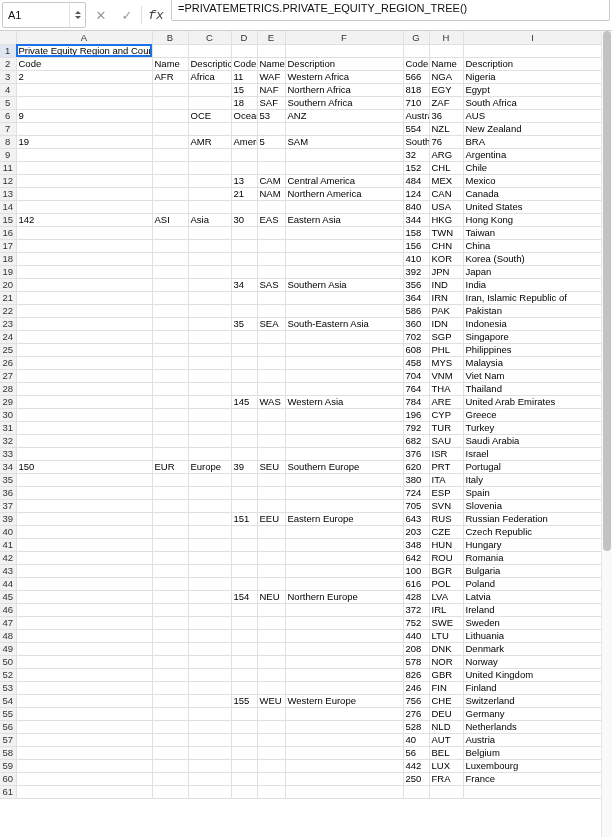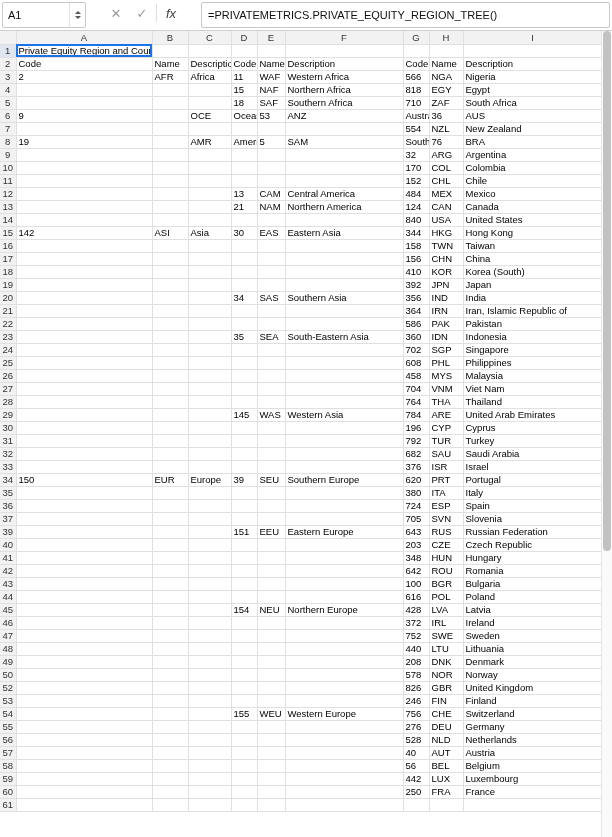--- a/index.html
+++ b/index.html
@@ -1,28 +1,28 @@
 <!DOCTYPE html>
 <html><head>
 <meta charset="utf-8">
 <style>
   html,body{margin:0;padding:0;background:#fff;}
   body{font-family:"Liberation Sans",sans-serif;width:612px;height:837px;overflow:hidden;color:#000;}
   .app{width:612px;height:837px;display:flex;flex-direction:column;background:#fff;}
 
   
-  .formula-bar{display:flex;align-items:flex-start;height:30px;border-bottom:1px solid #d0d0d0;background:#fff;gap:15px;}
+  .formula-bar{display:flex;align-items:center;height:30px;border-bottom:1px solid #d0d0d0;background:#fff;}
   .namebox{width:84px;display:flex;align-items:center;border:1px solid #c8c8c8;margin:2px 0 2px 2px;border-radius:2px;box-sizing:border-box;height:26px;}
   .namebox .nb-text{flex:1;font-size:11px;padding-left:5px;color:#111;}
   .namebox .nb-arrow{width:15px;display:flex;flex-direction:column;align-items:center;justify-content:center;border-left:1px solid #e2e2e2;height:100%;}
   .tri-up{width:0;height:0;border-left:3px solid transparent;border-right:3px solid transparent;border-bottom:3px solid #555;margin-bottom:2px;}
   .tri-dn{width:0;height:0;border-left:3px solid transparent;border-right:3px solid transparent;border-top:3px solid #555;}
   .fb-btns{display:flex;align-items:center;padding:0 2px;}
   .fb-btn{width:26px;height:26px;display:flex;align-items:center;justify-content:center;font-size:13px;color:#999;}
-  .fb-btn.fx{color:#444;font-style:italic;font-family:Liberation Sans, sans-serif;font-size:13px;}
+  .fb-btn.fx{color:#444;font-style:italic;font-family:Liberation Mono, monospace;font-size:13px;}
   .fb-sep{width:1px;height:18px;background:#ddd;margin:0 1px;}
   .formula-input{flex:1;display:flex;align-items:center;border:1px solid #c8c8c8;margin:2px 2px 17px 0;border-radius:2px;height:26px;box-sizing:border-box;}
   .formula-input span{font-size:11px;padding-left:6px;color:#111;}
 
   
   .grid-wrap{flex:1;overflow:hidden;position:relative;background:#fff;}
   table.grid{border-collapse:collapse;table-layout:fixed;width:602px;}
   table.grid td,table.grid th{
     border-right:1px solid #e0e0e0;border-bottom:1px solid #e0e0e0;
     font-size:9.5px;height:13px;padding:0 2px;overflow:hidden;white-space:nowrap;
@@ -187,32 +187,20 @@
             <td class="w-b"></td>
             <td class="w-c"></td>
             <td class="w-d"></td>
             <td class="w-e"></td>
             <td class="w-f"></td>
             <td class="w-g">32</td>
             <td class="w-h">ARG</td>
             <td class="w-i">Argentina</td>
           </tr>
           <tr>
-            <td class="rowhdr">10</td>
-            <td class="w-a"></td>
-            <td class="w-b"></td>
-            <td class="w-c"></td>
-            <td class="w-d"></td>
-            <td class="w-e"></td>
-            <td class="w-f"></td>
-            <td class="w-g">170</td>
-            <td class="w-h">COL</td>
-            <td class="w-i">Colombia</td>
-          </tr>
-          <tr>
             <td class="rowhdr">11</td>
             <td class="w-a"></td>
             <td class="w-b"></td>
             <td class="w-c"></td>
             <td class="w-d"></td>
             <td class="w-e"></td>
             <td class="w-f"></td>
             <td class="w-g">152</td>
             <td class="w-h">CHL</td>
             <td class="w-i">Chile</td>
@@ -436,21 +424,21 @@
           <tr>
             <td class="rowhdr">30</td>
             <td class="w-a"></td>
             <td class="w-b"></td>
             <td class="w-c"></td>
             <td class="w-d"></td>
             <td class="w-e"></td>
             <td class="w-f"></td>
             <td class="w-g">196</td>
             <td class="w-h">CYP</td>
-            <td class="w-i">Cyprus</td>
+            <td class="w-i">Greece</td>
           </tr>
           <tr>
             <td class="rowhdr">31</td>
             <td class="w-a"></td>
             <td class="w-b"></td>
             <td class="w-c"></td>
             <td class="w-d"></td>
             <td class="w-e"></td>
             <td class="w-f"></td>
             <td class="w-g">792</td>

